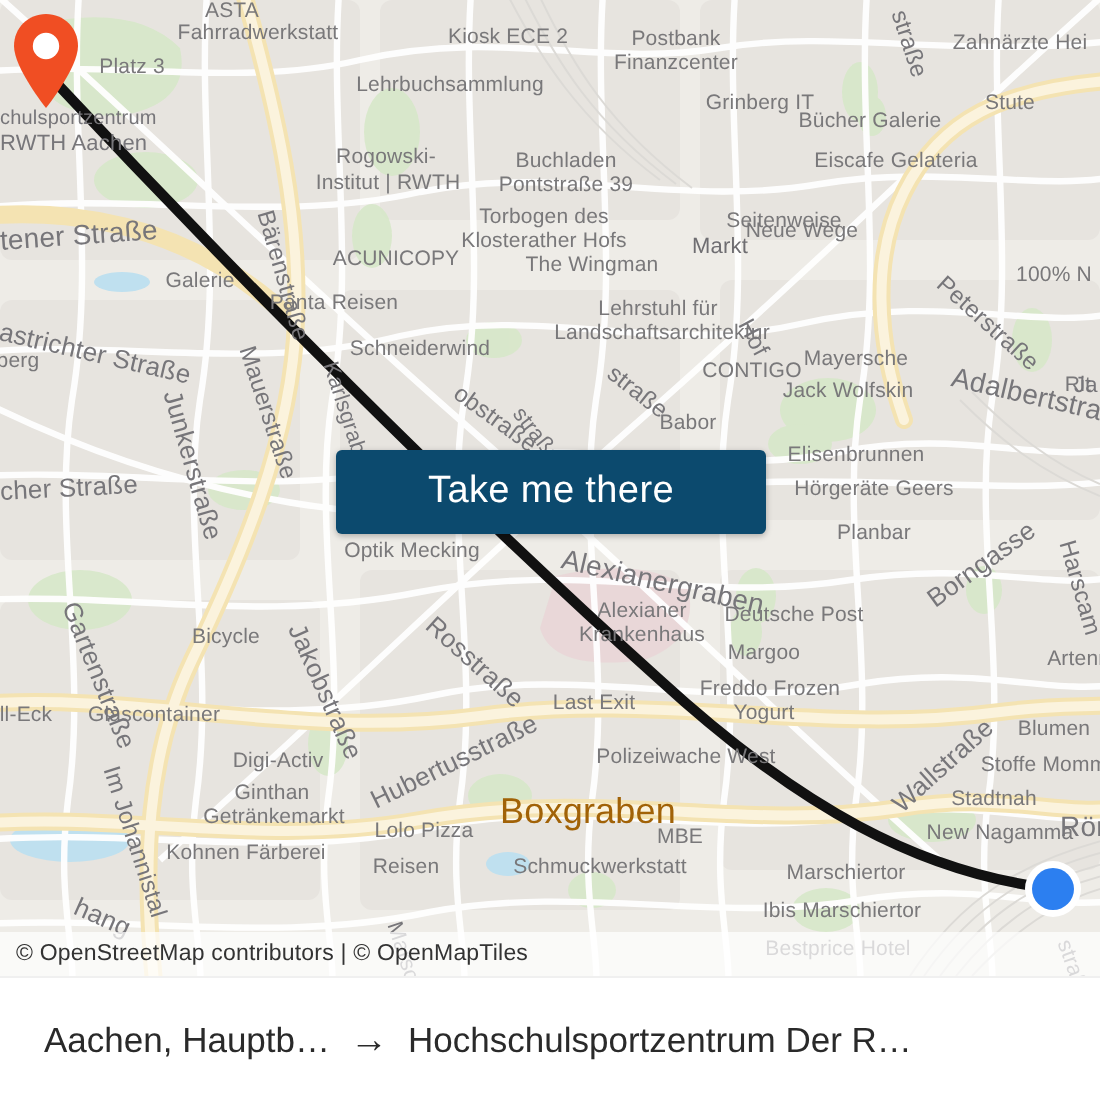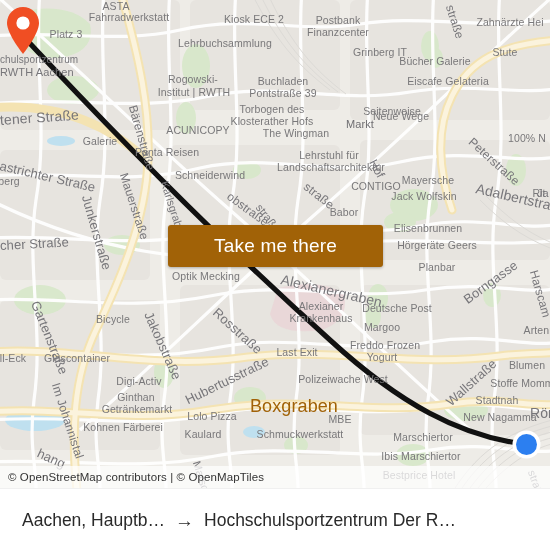--- a/index.html
+++ b/index.html
@@ -24,21 +24,21 @@
   #attrib span{font-size:11.5px;color:#333;padding-left:8px;letter-spacing:.1px;}
 
   
   #pin{position:absolute;left:5px;top:6px;width:36px;height:50px;}
 
   
   #dest{position:absolute;left:512px;top:430px;width:29px;height:29px;}
 
   
   #cta{position:absolute;left:168px;top:225px;width:215px;height:42px;
-       background:#a16207;border:0;border-radius:3px;cursor:pointer;
+       background:#0c4a6e;border:0;border-radius:3px;cursor:pointer;
        display:flex;align-items:center;justify-content:center;
        box-shadow:0 1px 3px rgba(0,0,0,.28);}
   #cta .t{color:#fff;font-size:19px;font-family:"Liberation Sans",sans-serif;letter-spacing:.2px;}
 
   
   #footer{position:absolute;left:0;top:488px;width:550px;height:62px;background:#fff;
           display:flex;align-items:center;border-top:1px solid #f0f0f0;}
   #route{display:flex;align-items:center;flex:1;padding-left:22px;min-width:0;}
   #route .ep{font-size:17.5px;color:#2a2a2a;white-space:nowrap;overflow:hidden;}
   #route .arw{font-size:19px;color:#2a2a2a;margin:0 10px;line-height:1;}
@@ -194,21 +194,21 @@
         <div class="lbl ctr poi" style="left: 437px; top: 245px;">Hörgeräte Geers</div>
         <div class="lbl ctr poi" style="left: 344px; top: 212px;">Babor</div>
         <div class="lbl ctr poi" style="left: 437px; top: 267px;">Planbar</div>
         <div class="lbl ctr poi" style="left: 539px; top: 193px;">Rit</div>
         <div class="lbl ctr poi" style="left: 113px; top: 319px;">Bicycle</div>
         <div class="lbl ctr poi" style="left: 77px; top: 358px;">Glascontainer</div>
         <div class="lbl ctr poi" style="left: 139px; top: 381px;">Digi-Activ</div>
         <div class="lbl ctr poi" style="left: 136px; top: 397px;">Ginthan</div>
         <div class="lbl ctr poi" style="left: 137px; top: 409px;">Getränkemarkt</div>
         <div class="lbl ctr poi" style="left: 123px; top: 427px;">Kohnen Färberei</div>
-        <div class="lbl ctr poi" style="left: 203px; top: 434px;">Kaulard</div>
+        <div class="lbl ctr poi" style="left: 203px; top: 434px;">Reisen</div>
         <div class="lbl ctr poi" style="left: 212px; top: 416px;">Lolo Pizza</div>
         <div class="lbl ctr poi" style="left: 206px; top: 276px;">Optik Mecking</div>
         <div class="lbl ctr poi" style="left: 13px; top: 358px;">ll-Eck</div>
         <div class="lbl ctr poi" style="left: 300px; top: 434px;">Schmuckwerkstatt</div>
         <div class="lbl ctr big" style="left: 294px; top: 406px;">Boxgraben</div>
         <div class="lbl ctr poi" style="left: 340px; top: 419px;">MBE</div>
         <div class="lbl ctr poi" style="left: 423px; top: 437px;">Marschiertor</div>
         <div class="lbl ctr poi" style="left: 421px; top: 456px;">Ibis Marschiertor</div>
         <div class="lbl ctr poi" style="left: 419px; top: 475px;">Bestprice Hotel</div>
         <div class="lbl ctr poi" style="left: 297px; top: 352px;">Last Exit</div>

